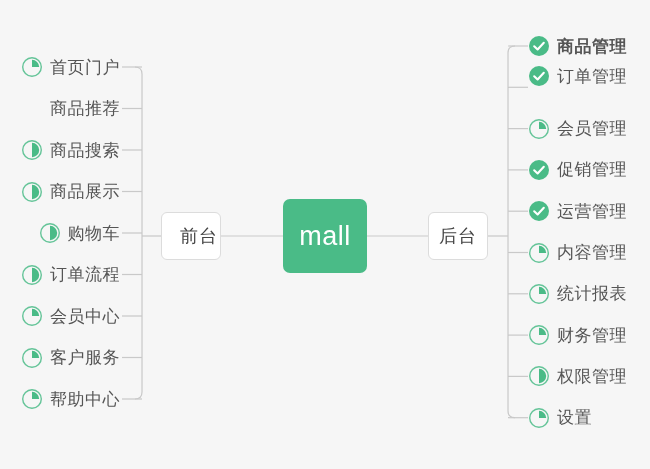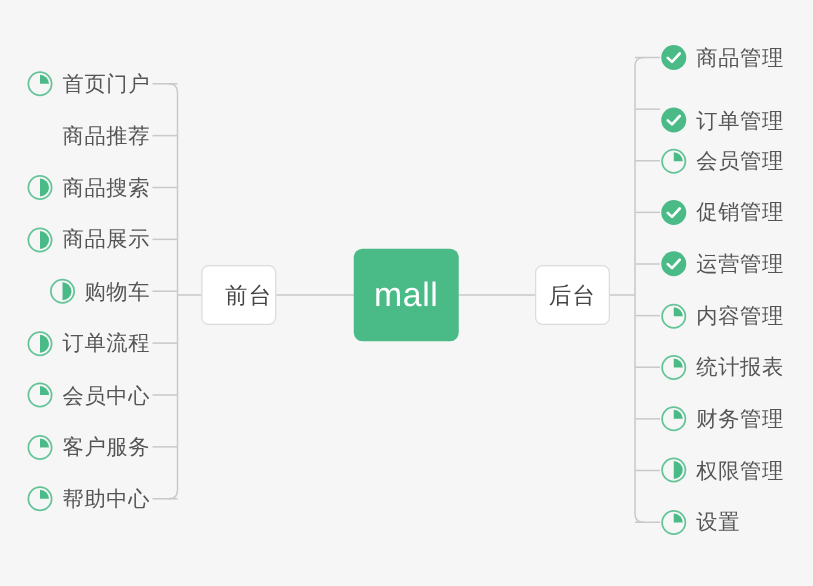--- a/index.html
+++ b/index.html
@@ -207,30 +207,30 @@
           <svg viewBox="0 0 22 22">
     <circle cx="11" cy="11" r="9.3" fill="none" stroke="#4abb87" stroke-width="1.4" opacity="0.85"></circle>
     <path d="M 11 11 L 11 3.8 A 7.2 7.2 0 0 1 18.20 11.00 Z" fill="#4abb87"></path>
   </svg>
         </span>
         <span class="leaf-label">帮助中心</span>
       </div>
     </div>
 
   <div id="right-leaves">
-      <div class="leaf right" style="top: 32px;">
+      <div class="leaf right" style="top: 32px; font-weight: bold;">
         <span class="badge">
           <svg viewBox="0 0 22 22">
     <circle cx="11" cy="11" r="10" fill="#4abb87"></circle>
     <path d="M6.2 11.3 L9.6 14.5 L15.8 7.8" fill="none" stroke="#ffffff" stroke-width="2.1" stroke-linecap="round" stroke-linejoin="round"></path>
   </svg>
         </span>
         <span class="leaf-label">商品管理</span>
       </div>
-      <div class="leaf right" style="top: 82px;">
+      <div class="leaf right" style="top: 62px;">
         <span class="badge">
           <svg viewBox="0 0 22 22">
     <circle cx="11" cy="11" r="10" fill="#4abb87"></circle>
     <path d="M6.2 11.3 L9.6 14.5 L15.8 7.8" fill="none" stroke="#ffffff" stroke-width="2.1" stroke-linecap="round" stroke-linejoin="round"></path>
   </svg>
         </span>
         <span class="leaf-label">订单管理</span>
       </div>
       <div class="leaf right" style="top: 114.6px;">
         <span class="badge">

